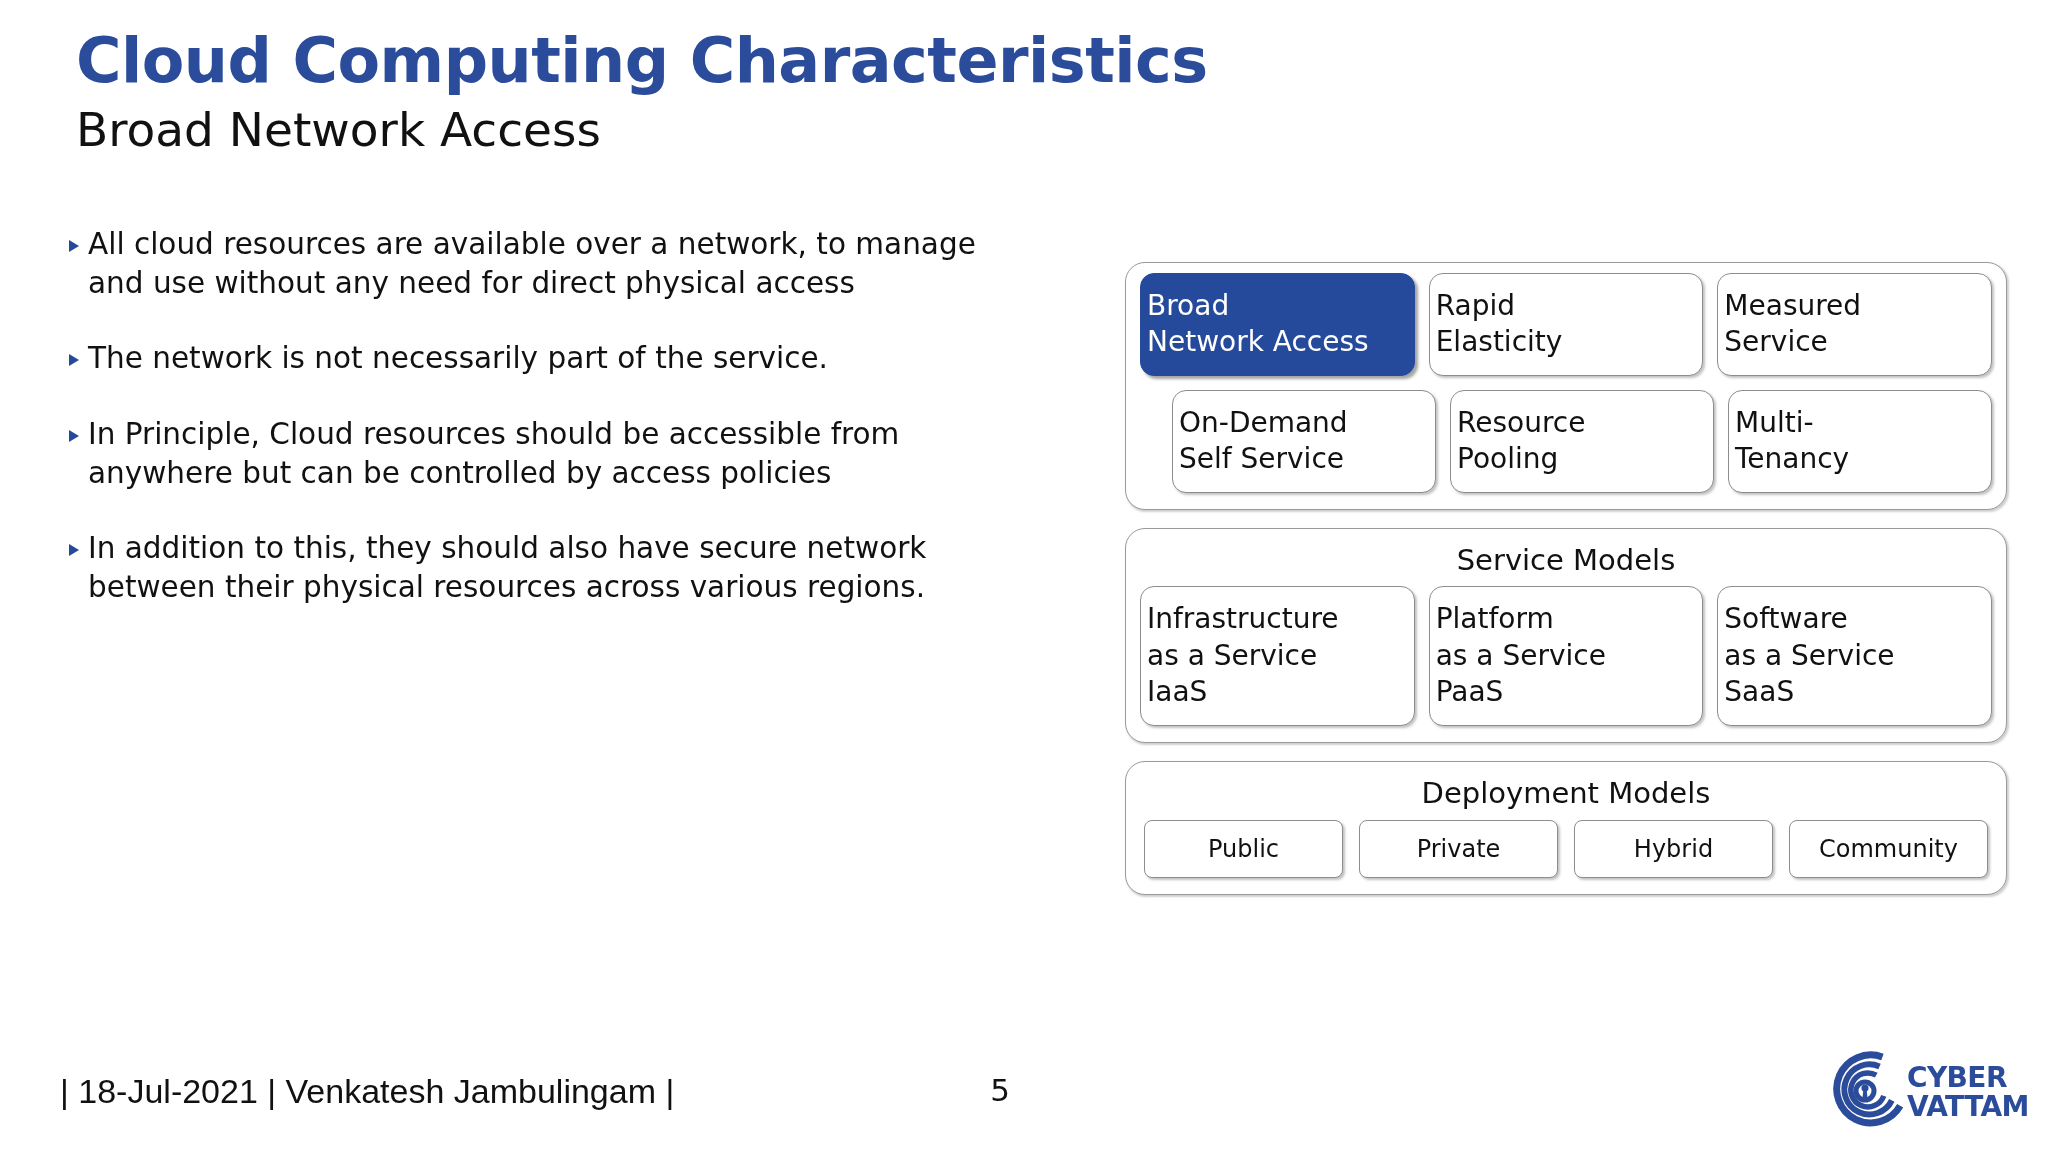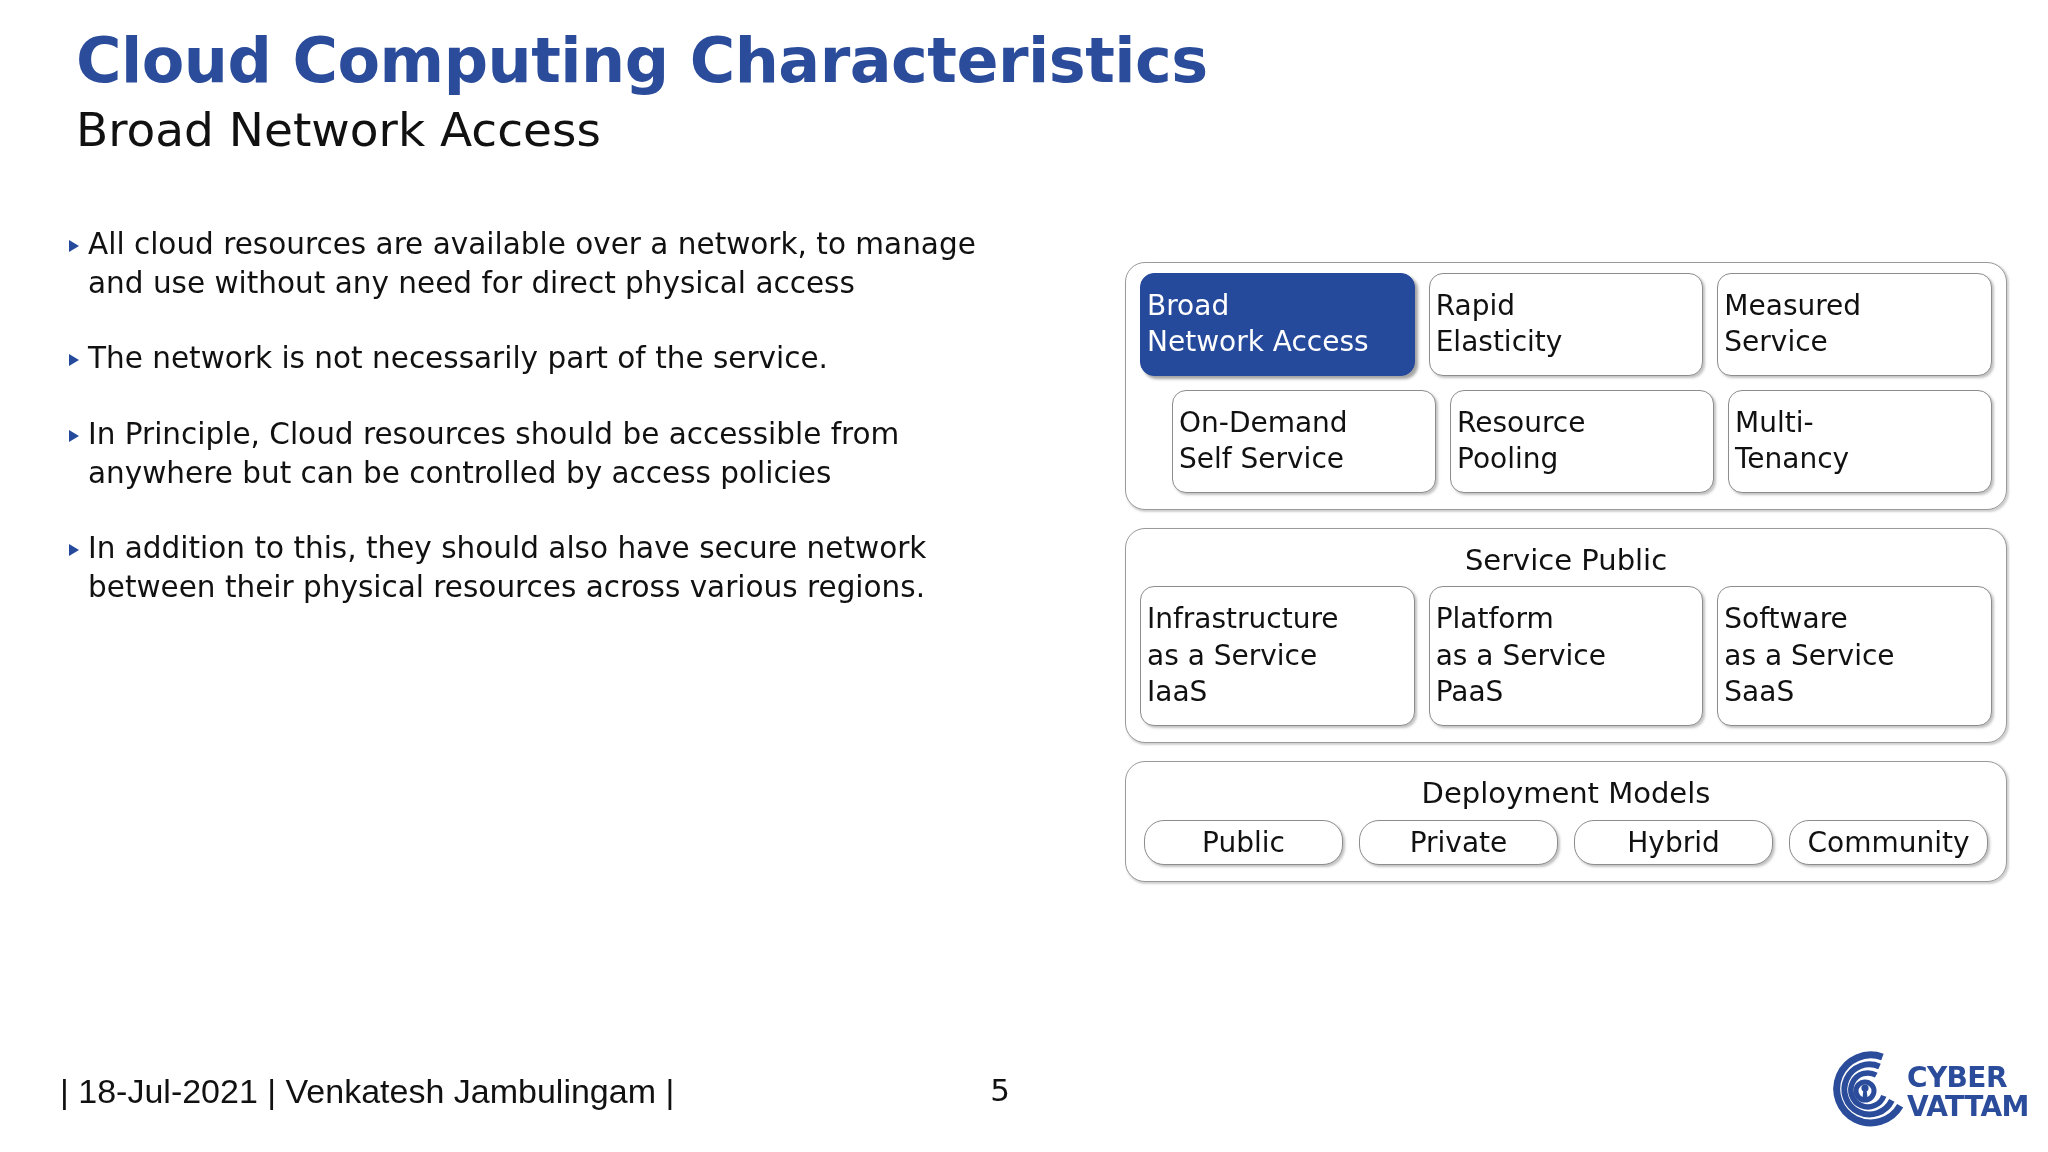--- a/index.html
+++ b/index.html
@@ -133,28 +133,28 @@
   
   .pill-row {
     display: flex;
     justify-content: space-between;
     gap: 16px;
     padding: 0 4px;
   }
   .pill {
     flex: 1 1 0;
     border: 1.6px solid #8D8D8D;
-    border-radius: 20px;
+    border-radius: 8px;
     background: #ffffff;
     box-shadow: 2px 2px 2.5px rgba(120,120,120,0.45);
     text-align: center;
     font-family: "DejaVu Sans", sans-serif;
-    font-size: 28px;
-    color: #111111;
-    padding: 5px 4px;
+    font-size: 24px;
+    color: #111111;
+    padding: 14px 4px;
     box-sizing: border-box;
     white-space: nowrap;
   }
 
   
   #footer-text {
     position: absolute;
     left: 60px;
     top: 1072px;
     font-family: Liberation Sans, sans-serif;
@@ -270,21 +270,21 @@
           <span class="line">Pooling</span>
         </div>
         <div class="node">
           <span class="line">Multi-</span>
           <span class="line">Tenancy</span>
         </div>
       </div>
     </div>
 
     <div class="panel">
-      <div class="panel-title">Service Public</div>
+      <div class="panel-title">Service Models</div>
       <div class="panel-row">
         <div class="node">
           <span class="line">Infrastructure</span>
           <span class="line">as a Service</span>
           <span class="line">IaaS</span>
         </div>
         <div class="node">
           <span class="line">Platform</span>
           <span class="line">as a Service</span>
           <span class="line">PaaS</span>

